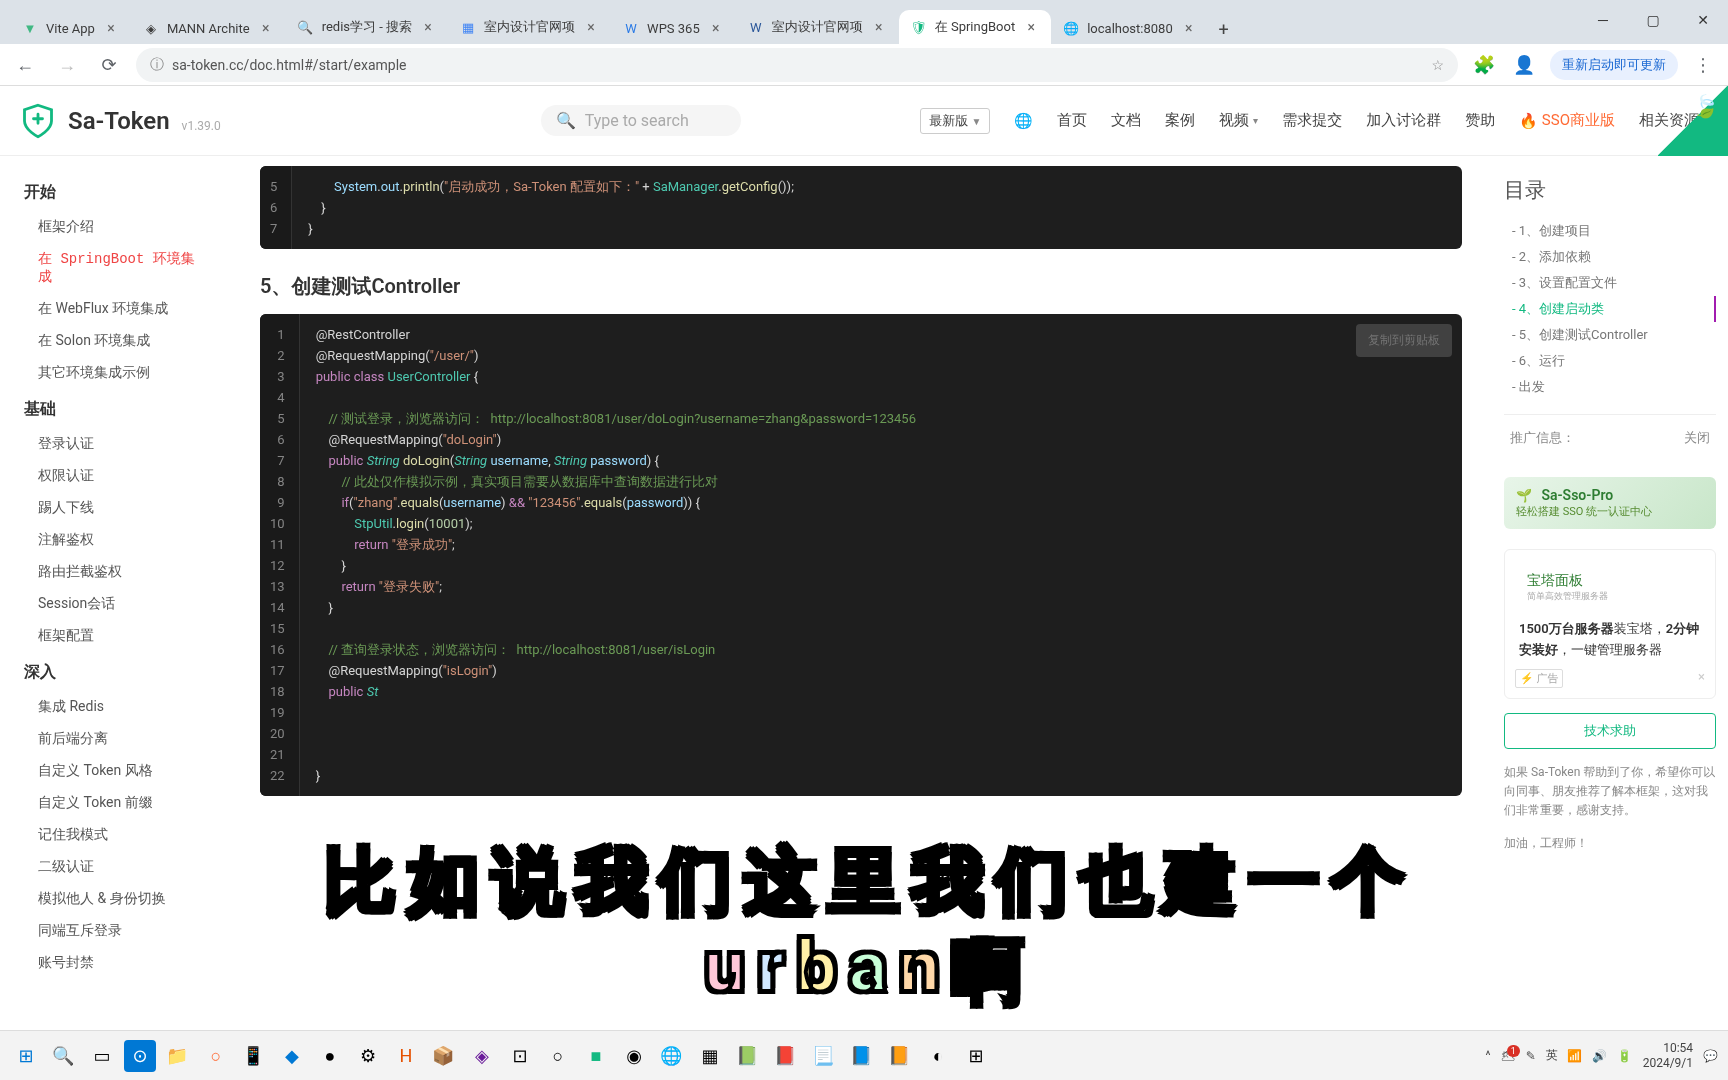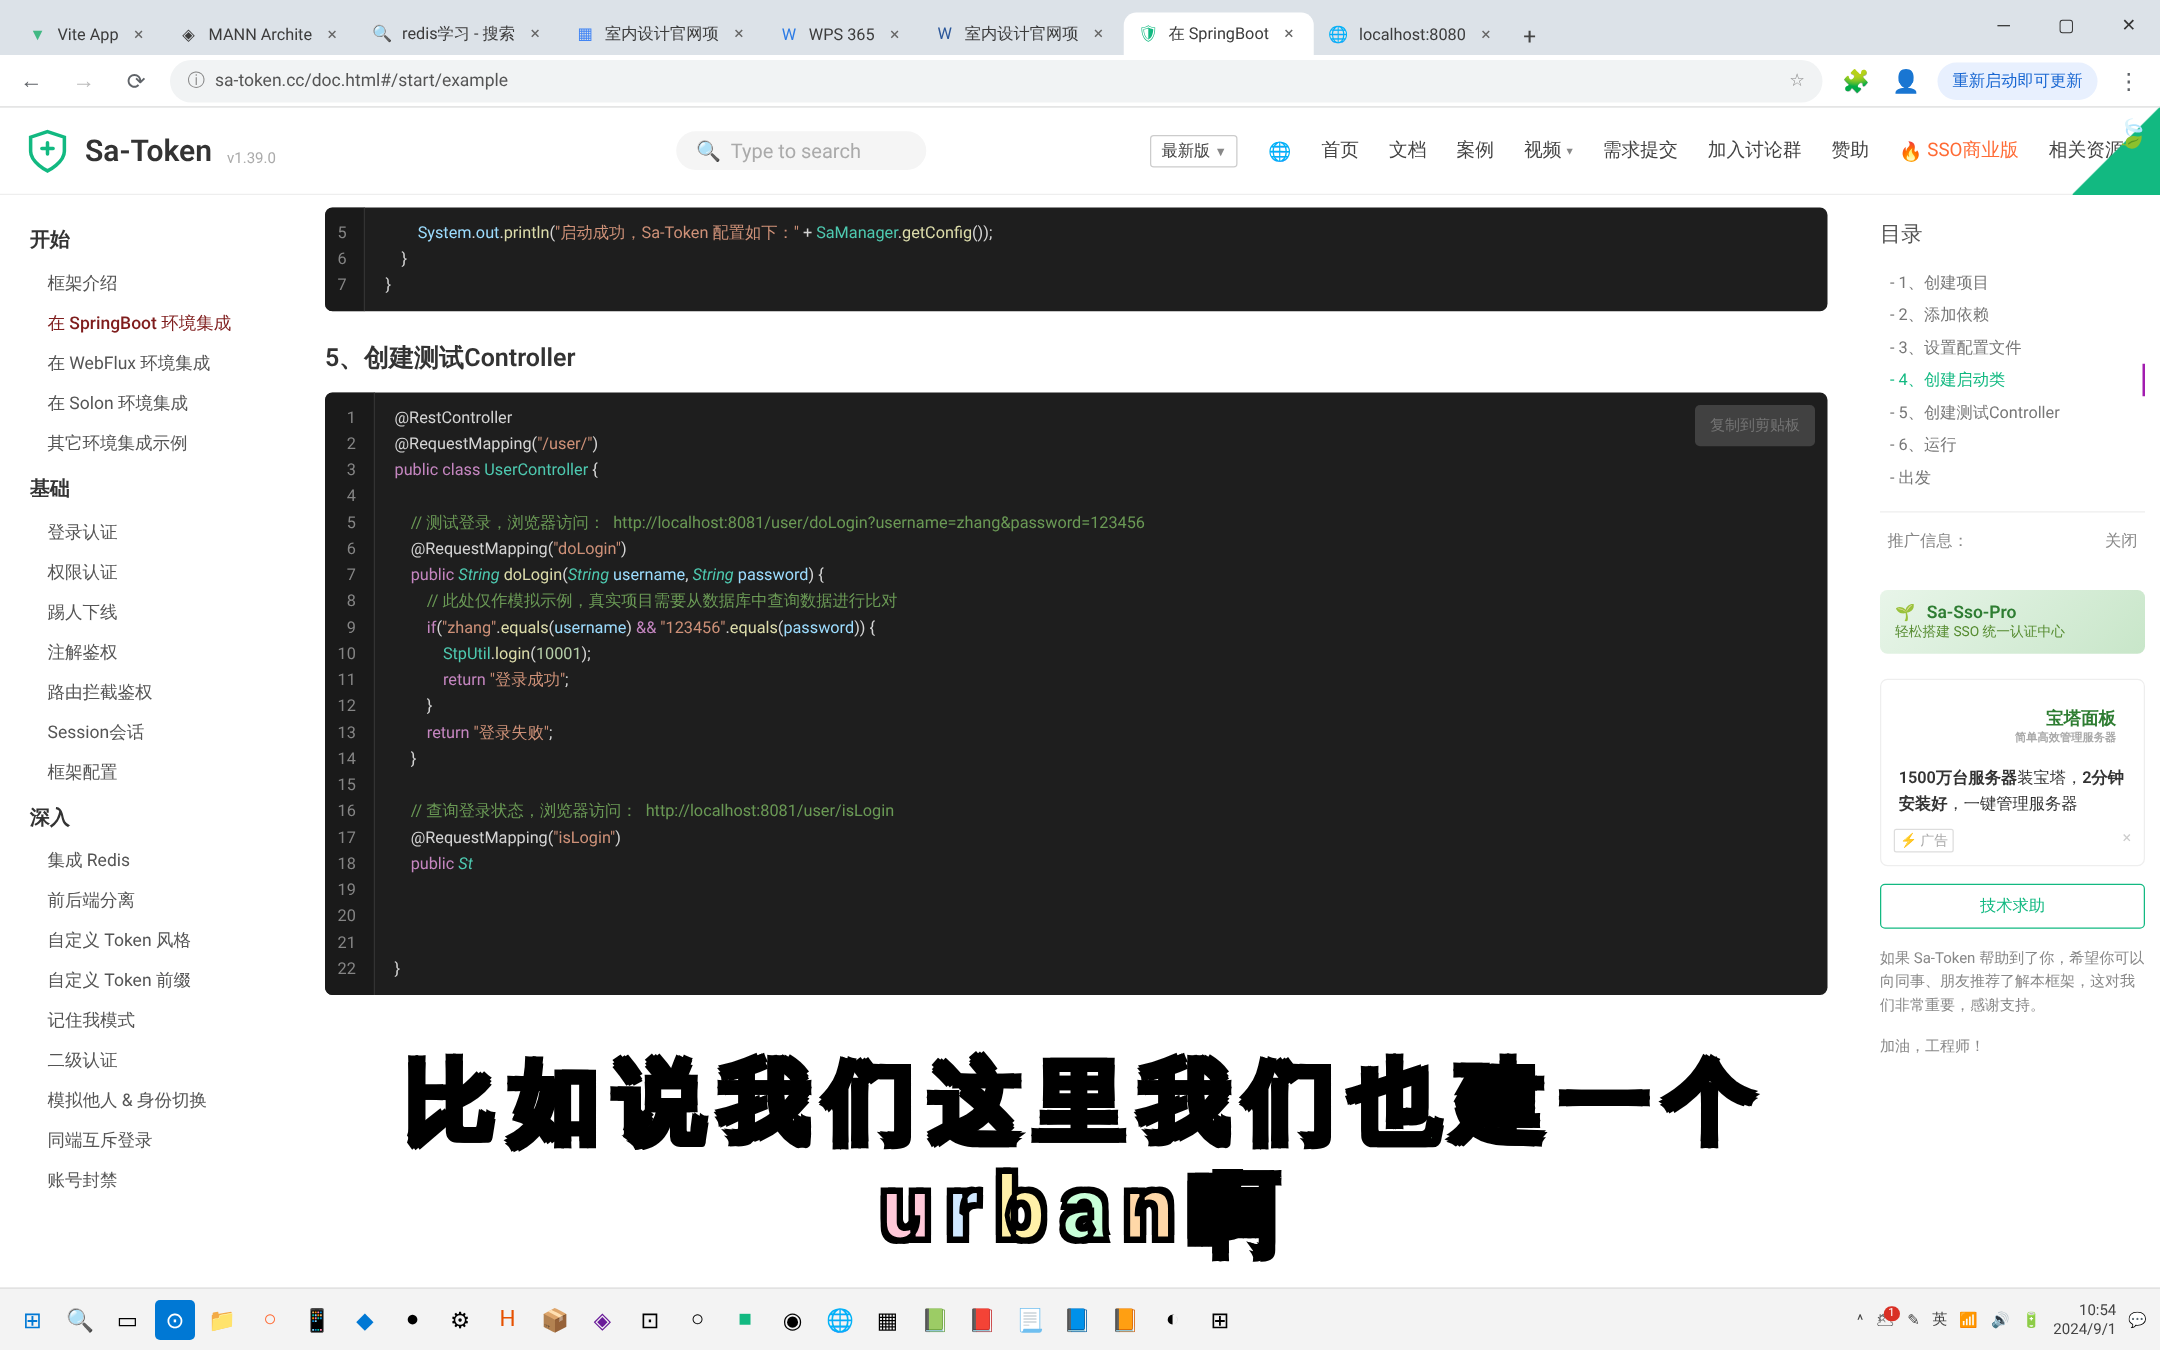--- a/index.html
+++ b/index.html
@@ -38,21 +38,21 @@
 .sso-link { color: #ff6b35; }
 .fire-icon { color: #ff6b35; }
 .dropdown-select { border: 1px solid #ccc; padding: 3px 8px; font-size: 13px; border-radius: 3px; }
 .corner-badge { position: absolute; right: 0; top: 0; width: 70px; height: 70px; background: linear-gradient(135deg, transparent 49%, #12b981 50%); display: flex; align-items: flex-start; justify-content: flex-end; padding: 8px; }
 
 
 .main-layout { display: flex; height: calc(100% - 156px); }
 .sidebar { width: 230px; padding: 16px 0; overflow-y: auto; background: #fff; }
 .sidebar-group-title { font-size: 16px; font-weight: 600; color: #333; padding: 10px 24px 8px; }
 .sidebar-item { display: block; font-size: 14px; color: #555; padding: 7px 24px 7px 38px; cursor: pointer; }
-.sidebar-item.active { color: #7f1d1d; font-weight: 500; }
+.sidebar-item.active { color: #ef4444; font-weight: 500; font-family: Liberation Mono, monospace; }
 
 .content { flex: 1; padding: 0 30px; overflow-y: auto; position: relative; }
 .code-block { background: #1e1e1e; border-radius: 6px; margin: 10px 0 20px; position: relative; font-family: 'Consolas', 'Monaco', monospace; font-size: 13px; line-height: 21px; overflow: hidden; }
 .code-lines { display: flex; }
 .gutter { color: #858585; padding: 10px 14px 10px 10px; text-align: right; user-select: none; border-right: 1px solid #333; background: #1a1a1a; }
 .code-content { padding: 10px 16px; color: #d4d4d4; white-space: pre; flex: 1; overflow-x: auto; }
 .copy-btn { position: absolute; right: 10px; top: 10px; background: rgba(100,100,100,0.5); color: #737373; font-size: 12px; padding: 6px 12px; border-radius: 4px; cursor: pointer; }
 .section-title { font-size: 20px; font-weight: 600; color: #333; margin: 24px 0 14px; }
 
 .tk-kw { color: #c586c0; }
@@ -60,29 +60,29 @@
 .tk-str { color: #ce9178; }
 .tk-fn { color: #dcdcaa; }
 .tk-var { color: #9cdcfe; }
 .tk-cls { color: #4ec9b0; }
 .tk-num { color: #b5cea8; }
 .tk-cmt { color: #6a9955; }
 .tk-ann { color: #d4d4d4; }
 
 
 .right-panel { width: 236px; padding: 20px 12px; font-size: 13px; color: #555; }
-.toc-title { font-size: 17px; color: #555; margin-bottom: 14px; }
+.toc-title { font-size: 21px; color: #555; margin-bottom: 14px; }
 .toc-item { padding: 4px 8px; color: #777; cursor: pointer; font-size: 13px; }
 .toc-item.active { color: #12b981; border-right: 2px solid #a21caf; }
 .promo-header { display: flex; justify-content: space-between; padding: 14px 6px 10px; color: #888; border-top: 1px solid #eee; margin-top: 14px; }
 .promo-card { background: linear-gradient(135deg, #e8f5e9, #c8e6c9); border-radius: 6px; padding: 10px 12px; margin: 20px 0; }
 .promo-card .p-title { font-size: 14px; font-weight: 600; color: #2e7d32; }
 .promo-card .p-sub { font-size: 11px; color: #558b2f; }
 .promo-card2 { border: 1px solid #eee; border-radius: 6px; padding: 10px; margin-top: 8px; }
-.promo-btpanel { text-align: right; padding: 12px; font-size: 14px; font-weight: 700; color: #2e7d32; }
+.promo-btpanel { text-align: left; padding: 12px; font-size: 14px; font-weight: 400; color: #2e7d32; }
 .promo-btpanel .sub { font-size: 9px; color: #aaa; }
 .promo-desc { font-size: 13px; color: #333; line-height: 1.6; padding: 4px; }
 .promo-desc b { font-weight: 600; }
 .ad-label { font-size: 11px; color: #aaa; border: 1px solid #ddd; padding: 1px 4px; border-radius: 2px; display: inline-block; margin-top: 4px; }
 .help-btn { border: 1px solid #12b981; color: #12b981; text-align: center; padding: 8px; border-radius: 4px; margin-top: 14px; cursor: pointer; }
 .promo-text-block { font-size: 12px; color: #888; line-height: 1.6; margin-top: 14px; }
 
 
 .taskbar { position: absolute; bottom: 0; left: 0; right: 0; height: 50px; background: #f3f3f3; display: flex; align-items: center; padding: 0 10px; gap: 6px; border-top: 1px solid #ddd; }
 .taskbar-icon { width: 32px; height: 32px; border-radius: 4px; display: flex; align-items: center; justify-content: center; font-size: 18px; }

